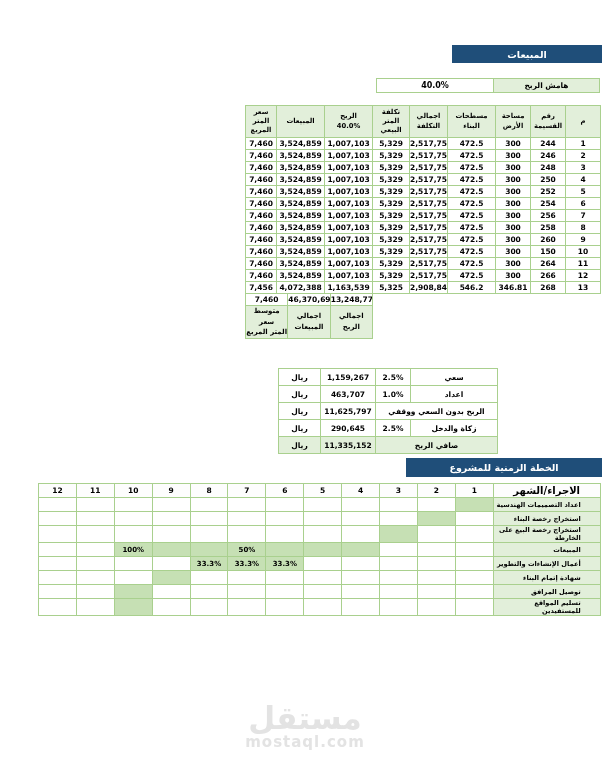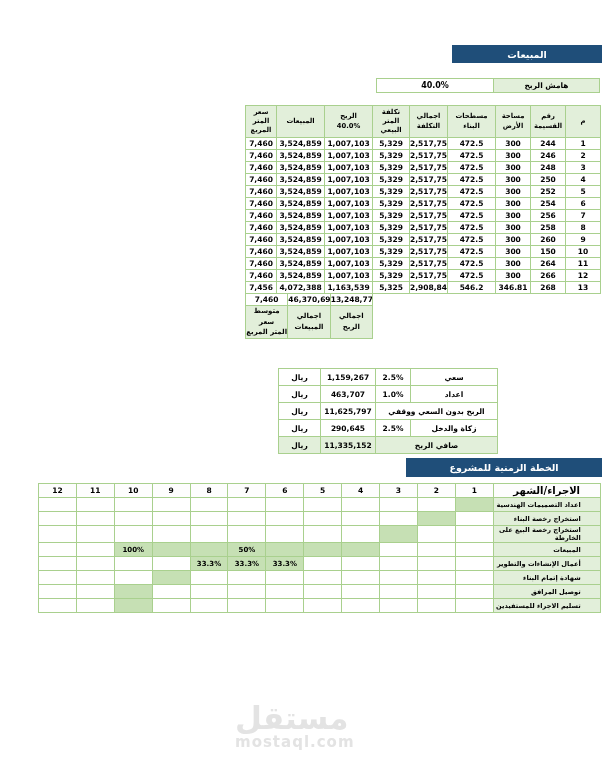--- a/index.html
+++ b/index.html
@@ -41,21 +41,21 @@
   .deductions-table td{height:17px;font-size:7.5px;font-weight:bold;background:#fff;}
   .deductions-table tr.hl td{background:var(--header-green);}
 
   .gantt-table{position:absolute;top:483px;left:38px;width:562px;}
   .gantt-table th{height:14px;font-size:7.5px;font-weight:bold;background:#fdfdfd;}
   .gantt-table th.g-label-h{font-size:10px;}
   .gantt-table td{height:14px;font-size:7px;font-weight:bold;background:#fff;}
   .gantt-table td.g-label{background:var(--header-green);font-size:6.6px;text-align:right;padding-right:19px;}
   .gantt-table td.g-fill{background:var(--fill-green);}
 
-  .watermark{position:absolute;top:700px;left:235px;width:140px;text-align:left;color:#E3E3E3;direction:ltr;}
+  .watermark{position:absolute;top:700px;left:235px;width:140px;text-align:center;color:#E3E3E3;direction:ltr;}
   .wm-logo{font-size:31px;font-weight:bold;line-height:1.2;}
   .wm-url{font-size:15px;font-weight:bold;letter-spacing:1px;margin-top:-4px;}
 </style>
 </head>
 <body>
 
 <div class="page">
 
   <div class="title-bar sales-title">المبيعات</div>
 
@@ -433,21 +433,21 @@
           <td></td>
           <td></td>
           <td></td>
           <td></td>
           <td></td>
           <td class="g-fill"></td>
           <td></td>
           <td></td>
         </tr>
         <tr>
-          <td class="g-label">تسليم الاجراء للمستفيدين</td>
+          <td class="g-label">تسليم المواقع للمستفيدين</td>
           <td></td>
           <td></td>
           <td></td>
           <td></td>
           <td></td>
           <td></td>
           <td></td>
           <td></td>
           <td></td>
           <td class="g-fill"></td>

